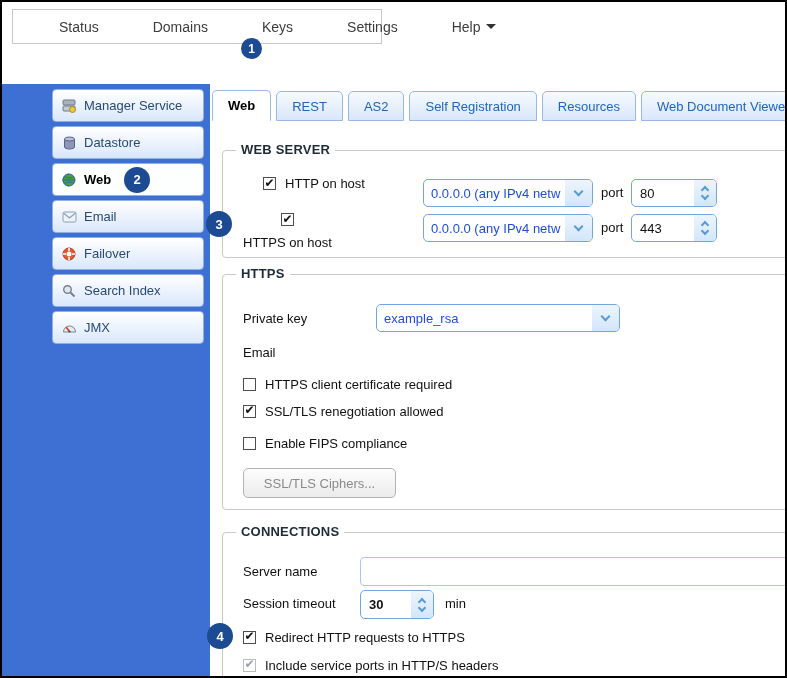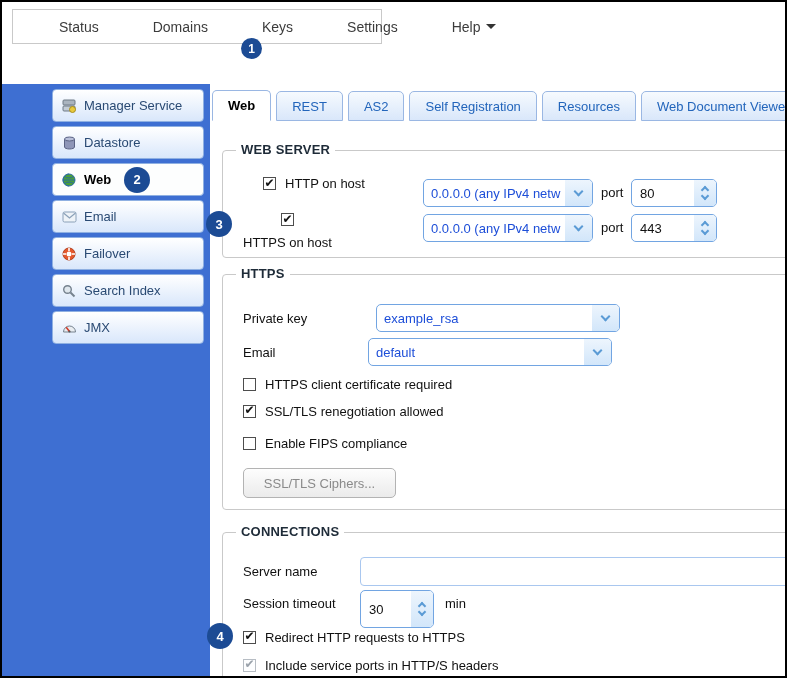--- a/index.html
+++ b/index.html
@@ -244,26 +244,20 @@
 
   <span class="lbl" style="position:absolute; left:20px; top:36px;">Private key</span>
   <div class="dd" style="position:absolute; left:145px; top:29px; width:244px;margin-left:8px;">
     <span class="dd-text">example_rsa</span>
     <span class="dd-btn">
         <span class="chev-down"></span>
       </span>
   </div>
 
   <span class="lbl" style="position:absolute; left:20px; top:70px;">Email</span>
-  <div class="dd" style="position:absolute; left:145px; top:63px; width:244px;">
-    <span class="dd-text">default</span>
-    <span class="dd-btn">
-        <span class="chev-down"></span>
-      </span>
-  </div>
 
   <div class="row cbrow" style="left:20px; top:128px; height:16px;">
     <span class="cb checked"></span>
     <span class="lbl">SSL/TLS renegotiation allowed</span>
   </div>
   <div class="row cbrow" style="left:20px; top:101px; height:16px;">
     <span class="cb"></span>
     <span class="lbl">HTTPS client certificate required</span>
   </div>
   <div class="row cbrow" style="left:20px; top:160px; height:16px;">
@@ -274,21 +268,21 @@
   <div class="btn" style="position:absolute; left:20px; top:193px; width:153px; height:30px;">SSL/TLS Ciphers...</div>
 </div>
 
 <div class="fieldset" style="top:530px; height:170px;">
   <span class="legend">CONNECTIONS</span>
 
   <span class="lbl" style="position:absolute; left:20px; top:31px;">Server name</span>
   <input class="text-input" style="position: absolute; left: 137px; top: 24px; width: 480px;" value="">
 
   <span class="lbl" style="position:absolute; left:20px; top:63px;">Session timeout</span>
-  <div class="spin" style="position:absolute; left:137px; top:57px; width:74px; height:38px;">
+  <div class="spin" style="position:absolute; left:137px; top:57px; width:74px; height:29px;font-weight:bold;">
     <span class="spin-val">30</span>
     <span class="spin-btns">
         <span class="chev-up-s"></span>
         <span class="chev-down-s"></span>
       </span>
   </div>
   <span class="lbl" style="position:absolute; left:222px; top:63px;">min</span>
 
   <div class="row cbrow" style="left:20px; top:96px; height:16px;">
     <span class="cb checked"></span>

